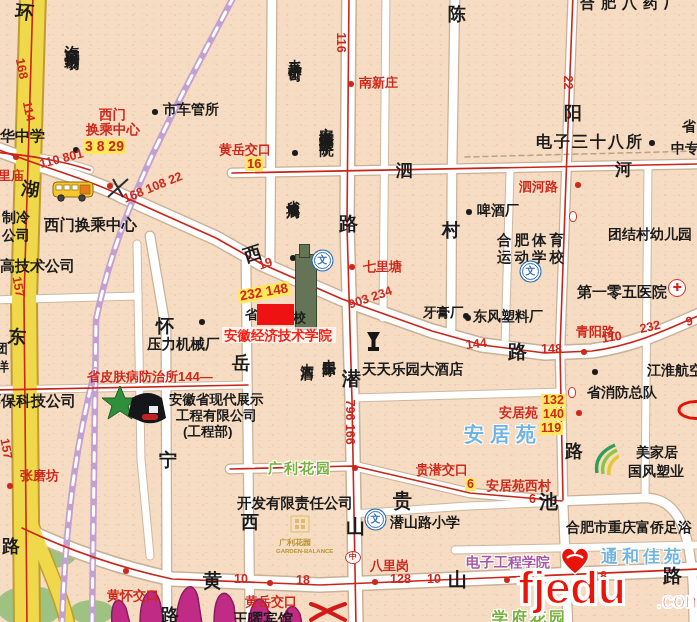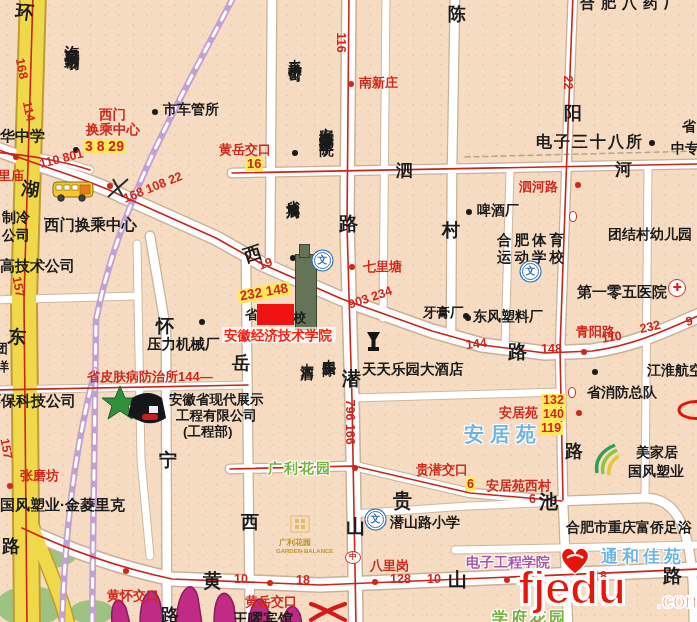--- a/index.html
+++ b/index.html
@@ -114,21 +114,21 @@
     <div class="lbl" style="left: 0px; top: 257px; color: rgb(27, 27, 27); font-size: 15px;">高技术公司</div>
     <div class="lbl" style="left: 2px; top: 210px; color: rgb(27, 27, 27); font-size: 14px;">制冷</div>
     <div class="lbl" style="left: 2px; top: 228px; color: rgb(27, 27, 27); font-size: 14px;">公司</div>
     <div class="lbl" style="left: -5px; top: 342px; color: rgb(27, 27, 27); font-size: 13px;">团</div>
     <div class="lbl" style="left: -4px; top: 360px; color: rgb(27, 27, 27); font-size: 13px;">洋</div>
     <div class="lbl" style="left: -14px; top: 392px; color: rgb(27, 27, 27); font-size: 15px;">环保科技公司</div>
     <div class="lbl" style="left: 147px; top: 336px; color: rgb(27, 27, 27); font-size: 14.5px;">压力机械厂</div>
     <div class="lbl" style="left: 169px; top: 392px; color: rgb(27, 27, 27); font-size: 13.5px;">安徽省现代展示</div>
     <div class="lbl" style="left: 176px; top: 408px; color: rgb(27, 27, 27); font-size: 13.5px;">工程有限公司</div>
     <div class="lbl" style="left: 183px; top: 424px; color: rgb(27, 27, 27); font-size: 13.5px;">(工程部)</div>
-    <div class="lbl" style="left: 0px; top: 496px; color: rgb(27, 27, 27); font-size: 15px;">国风塑业·金菱里克</div>
+    <div class="lbl" style="left: 237px; top: 495px; color: rgb(27, 27, 27); font-size: 14.5px;">开发有限责任公司</div>
     <div class="lbl" style="left: 362px; top: 361px; color: rgb(27, 27, 27); font-size: 14.5px;">天天乐园大酒店</div>
     <div class="lbl v" style="left: 299px; top: 352px; color: rgb(27, 27, 27); font-size: 13.5px;">大酒店</div>
     <div class="lbl v" style="left: 321px; top: 348px; color: rgb(27, 27, 27); font-size: 13.5px;">丰乐国际</div>
     <div class="lbl" style="left: 473px; top: 309px; color: rgb(27, 27, 27); font-size: 14px;">东风塑料厂</div>
     <div class="lbl" style="left: 423px; top: 305px; color: rgb(27, 27, 27); font-size: 13.5px;">牙膏厂</div>
     <div class="lbl" style="left: 477px; top: 203px; color: rgb(27, 27, 27); font-size: 14px;">啤酒厂</div>
     <div class="lbl" style="left: 497px; top: 232px; color: rgb(27, 27, 27); font-size: 14.5px; letter-spacing: 3px;">合肥体育</div>
     <div class="lbl" style="left: 497px; top: 249px; color: rgb(27, 27, 27); font-size: 14.5px; letter-spacing: 3px;">运动学校</div>
     <div class="lbl" style="left: 608px; top: 227px; color: rgb(27, 27, 27); font-size: 14px;">团结村幼儿园</div>
     <div class="lbl" style="left: 536px; top: 133px; color: rgb(27, 27, 27); font-size: 16px; letter-spacing: 2px;">电子三十八所</div>

